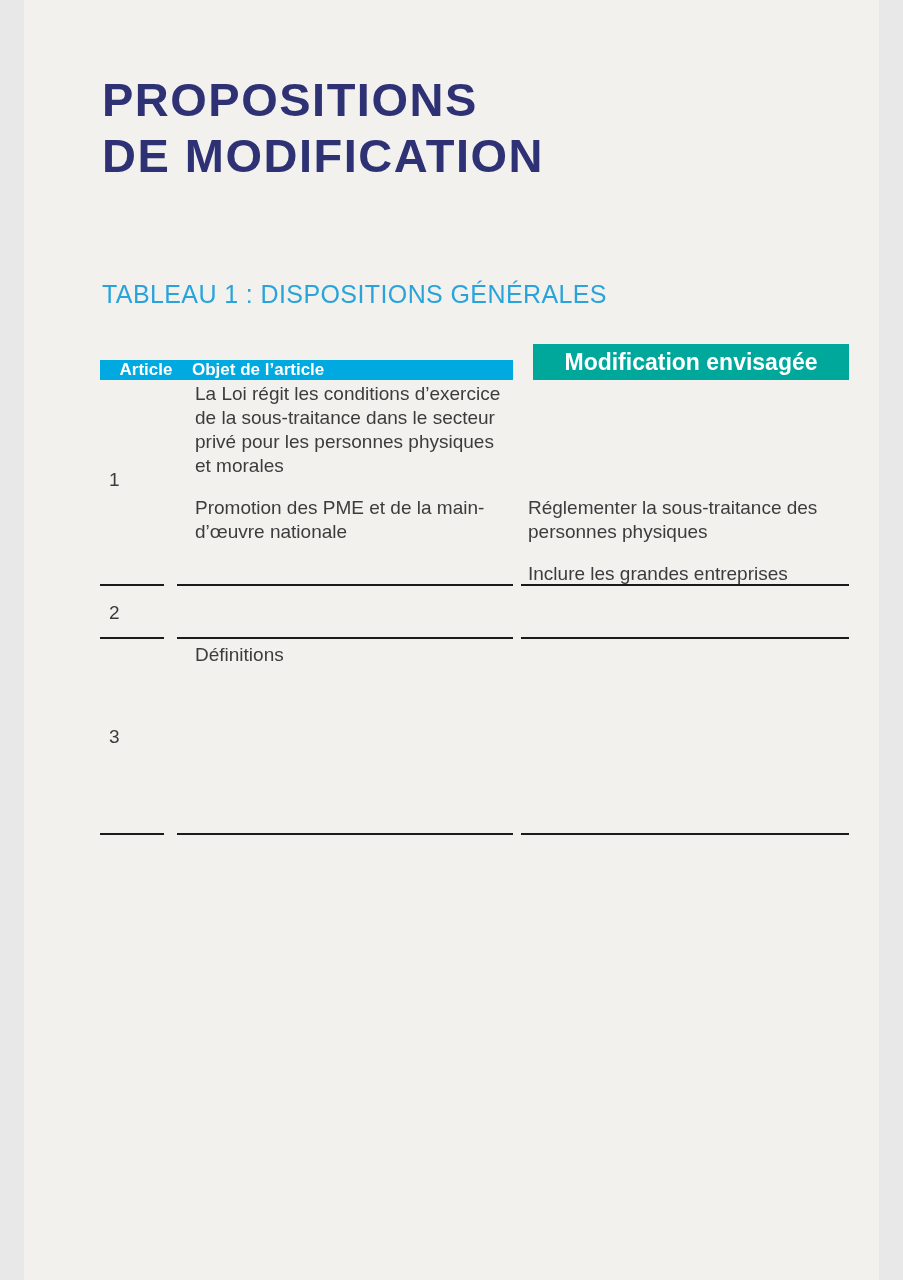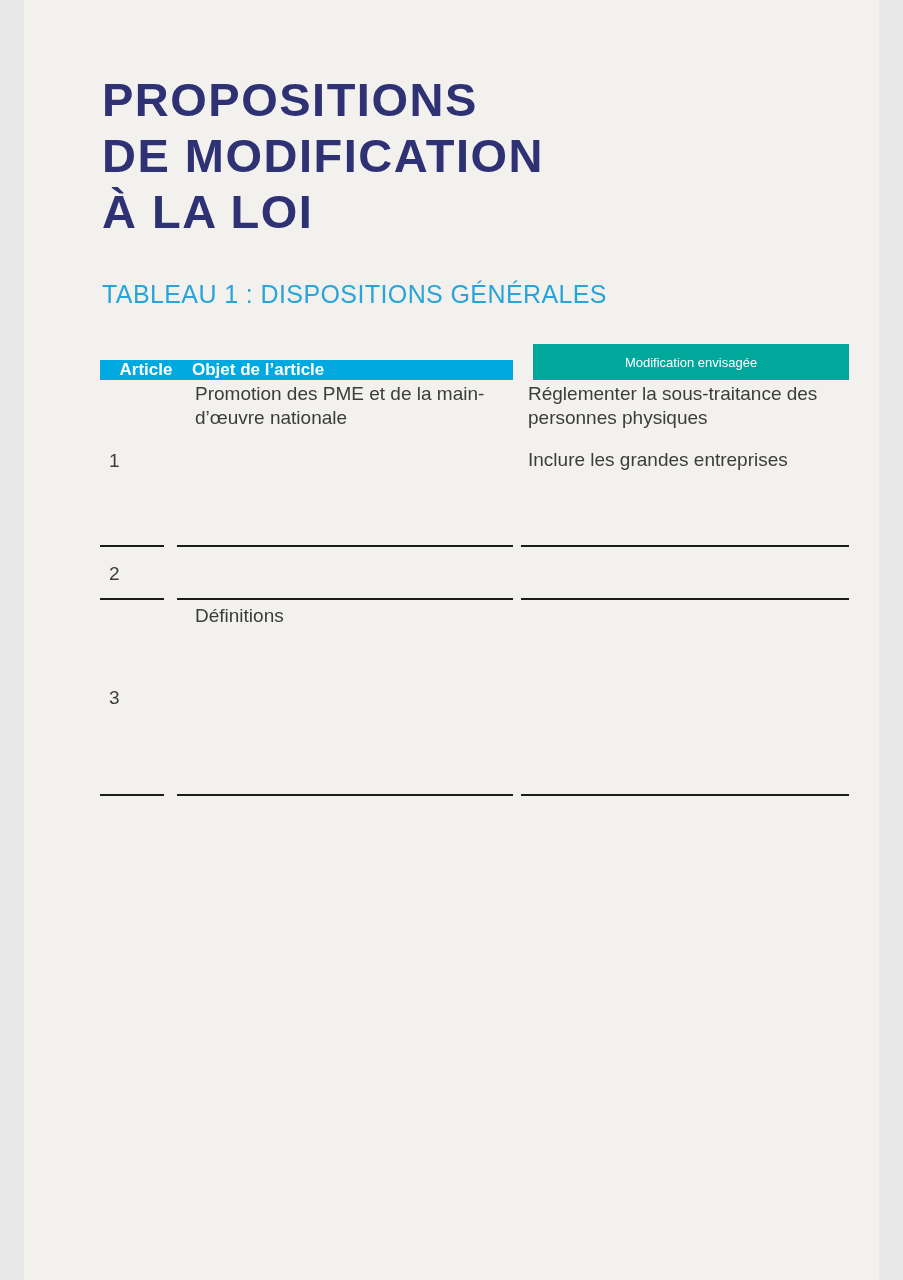--- a/index.html
+++ b/index.html
@@ -37,21 +37,21 @@
     color:var(--header-text,#FFFFFF);
     font-weight:bold;font-size:17px;margin-top:16px;
   }
   .th-article{width:92px;text-align:center}
   .th-objet{flex:1;}
   .th-right{
     grid-column:5/6;
     background:var(--header-teal,#00A79B);
     display:flex;align-items:center;justify-content:center;
     color:var(--header-text,#FFFFFF);
-    font-weight:normal;font-size:13px;margin-left:12px;
+    font-weight:bold;font-size:23px;margin-left:12px;
   }
   .row{
     position:relative;
     display:grid;grid-template-columns:64px 13px 336px 8px 328px;
   }
   .row-1{min-height:173px}
   .row-2{min-height:53px}
   .row-3{min-height:196px}
   .num-cell{
     grid-column:1;grid-row:1;
@@ -77,40 +77,43 @@
   .seg3{left:421px;width:328px}
 </style>
 </head>
 <body>
 
 <div class="page">
 
   <div class="doc-title">
     <div>PROPOSITIONS</div>
     <div>DE MODIFICATION</div>
-    <div>À LA LOI</div>
   </div>
 
   <div class="doc-subtitle">TABLEAU 1 : DISPOSITIONS GÉNÉRALES</div>
 
   <div class="law-table">
 
     <div class="thead">
       <div class="th-left">
         <span class="th-article">Article</span>
         <span class="th-objet">Objet de l’article</span>
       </div>
       <div class="th-right">Modification envisagée</div>
     </div>
 
     <div class="row row-1">
       <div class="num-cell">
         <span>1</span>
       </div>
       <div class="entries">
+        <div class="cell objet">La Loi régit les conditions d’exercice
+de la sous-traitance dans le secteur
+privé pour les personnes physiques
+et morales</div>
         <div class="cell objet">Promotion des PME et de la main-
 d’œuvre nationale</div>
         <div class="cell modif">Réglementer la sous-traitance des
 personnes physiques</div>
         <div class="cell modif">Inclure les grandes entreprises</div>
       </div>
       <i class="seg seg1"></i>
       <i class="seg seg2"></i>
       <i class="seg seg3"></i>
     </div>

